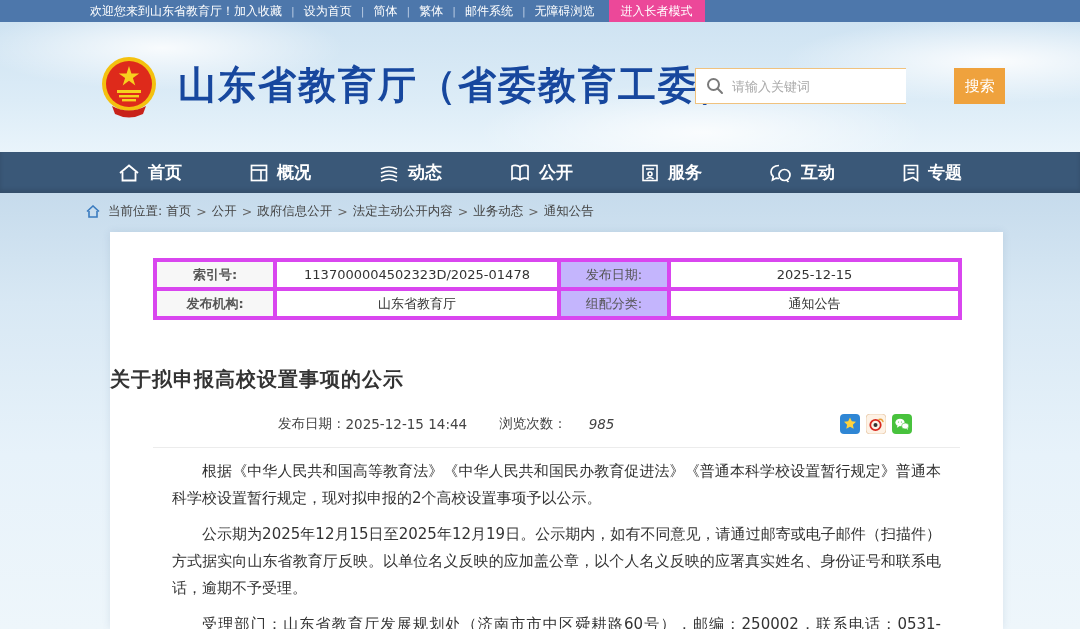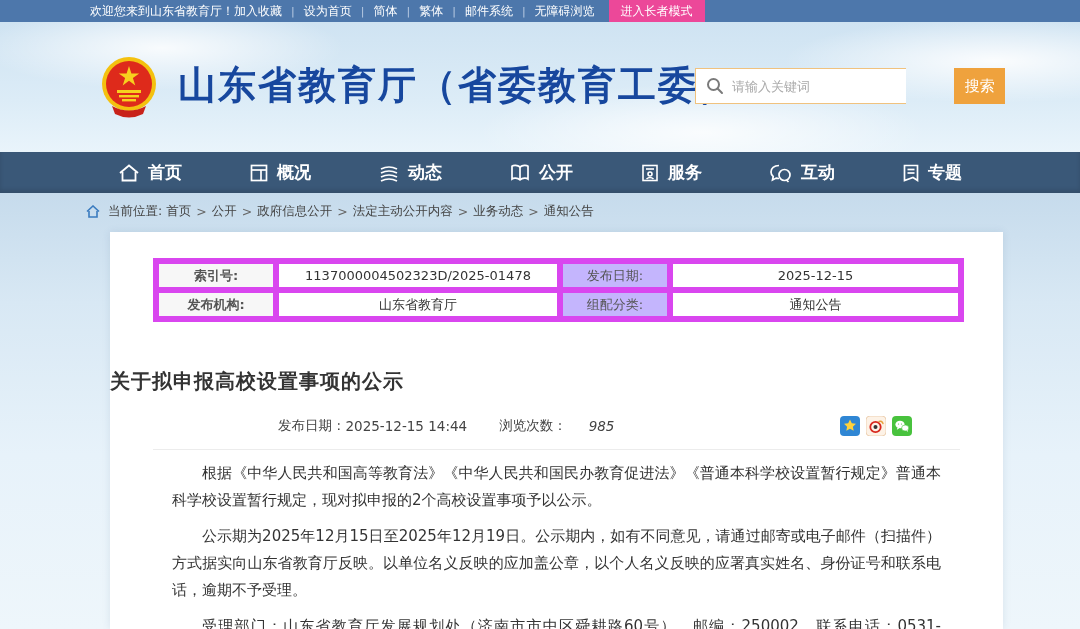--- a/index.html
+++ b/index.html
@@ -49,21 +49,21 @@
   .crumb-inner { width:900px; margin:0 auto; display:flex; align-items:center; font-size:12.5px; color:#444; padding-left:18px; }
   .crumb-home { margin-right:8px; display:inline-flex; }
   .crumb-prefix { margin-right:4px; }
   .crumb-link { color:#444; text-decoration:none; cursor:pointer; }
   .crumb-sep { margin:0 5px; color:#666; }
 
   
   .panel { position:absolute; top:232px; left:110px; width:893px; height:397px; background:#fff; box-shadow:0 0 8px rgba(60,90,130,.12); }
 
   table.info { border-collapse:collapse; margin:26px 0 0 43px; table-layout:fixed; }
-  table.info td { border:6px solid #d946ef; height:29px; text-align:center; font-size:13px; vertical-align:middle; }
+  table.info td { border:4px solid #d946ef; height:29px; text-align:center; font-size:13px; vertical-align:middle; }
   td.lbl { width:120px; background:#f7f7f7; color:#555; font-weight:bold; }
   td.val-wide { width:284px; color:#333; }
   td.lbl2 { width:110px; background:#c4b5fd; color:#555; font-weight:normal; }
   td.val-wide2 { width:291px; color:#333; }
 
   .art-title { margin-top:46px; text-align:left; font-size:20px; font-weight:bold; color:#333; letter-spacing:1px; }
 
   .meta { margin:20px 43px 0 43px; height:22px; display:flex; align-items:center; font-size:13.5px; color:#444; }
   .meta-date-label { margin-left:125px; }
   .meta-views-label { margin-left:32px; }

